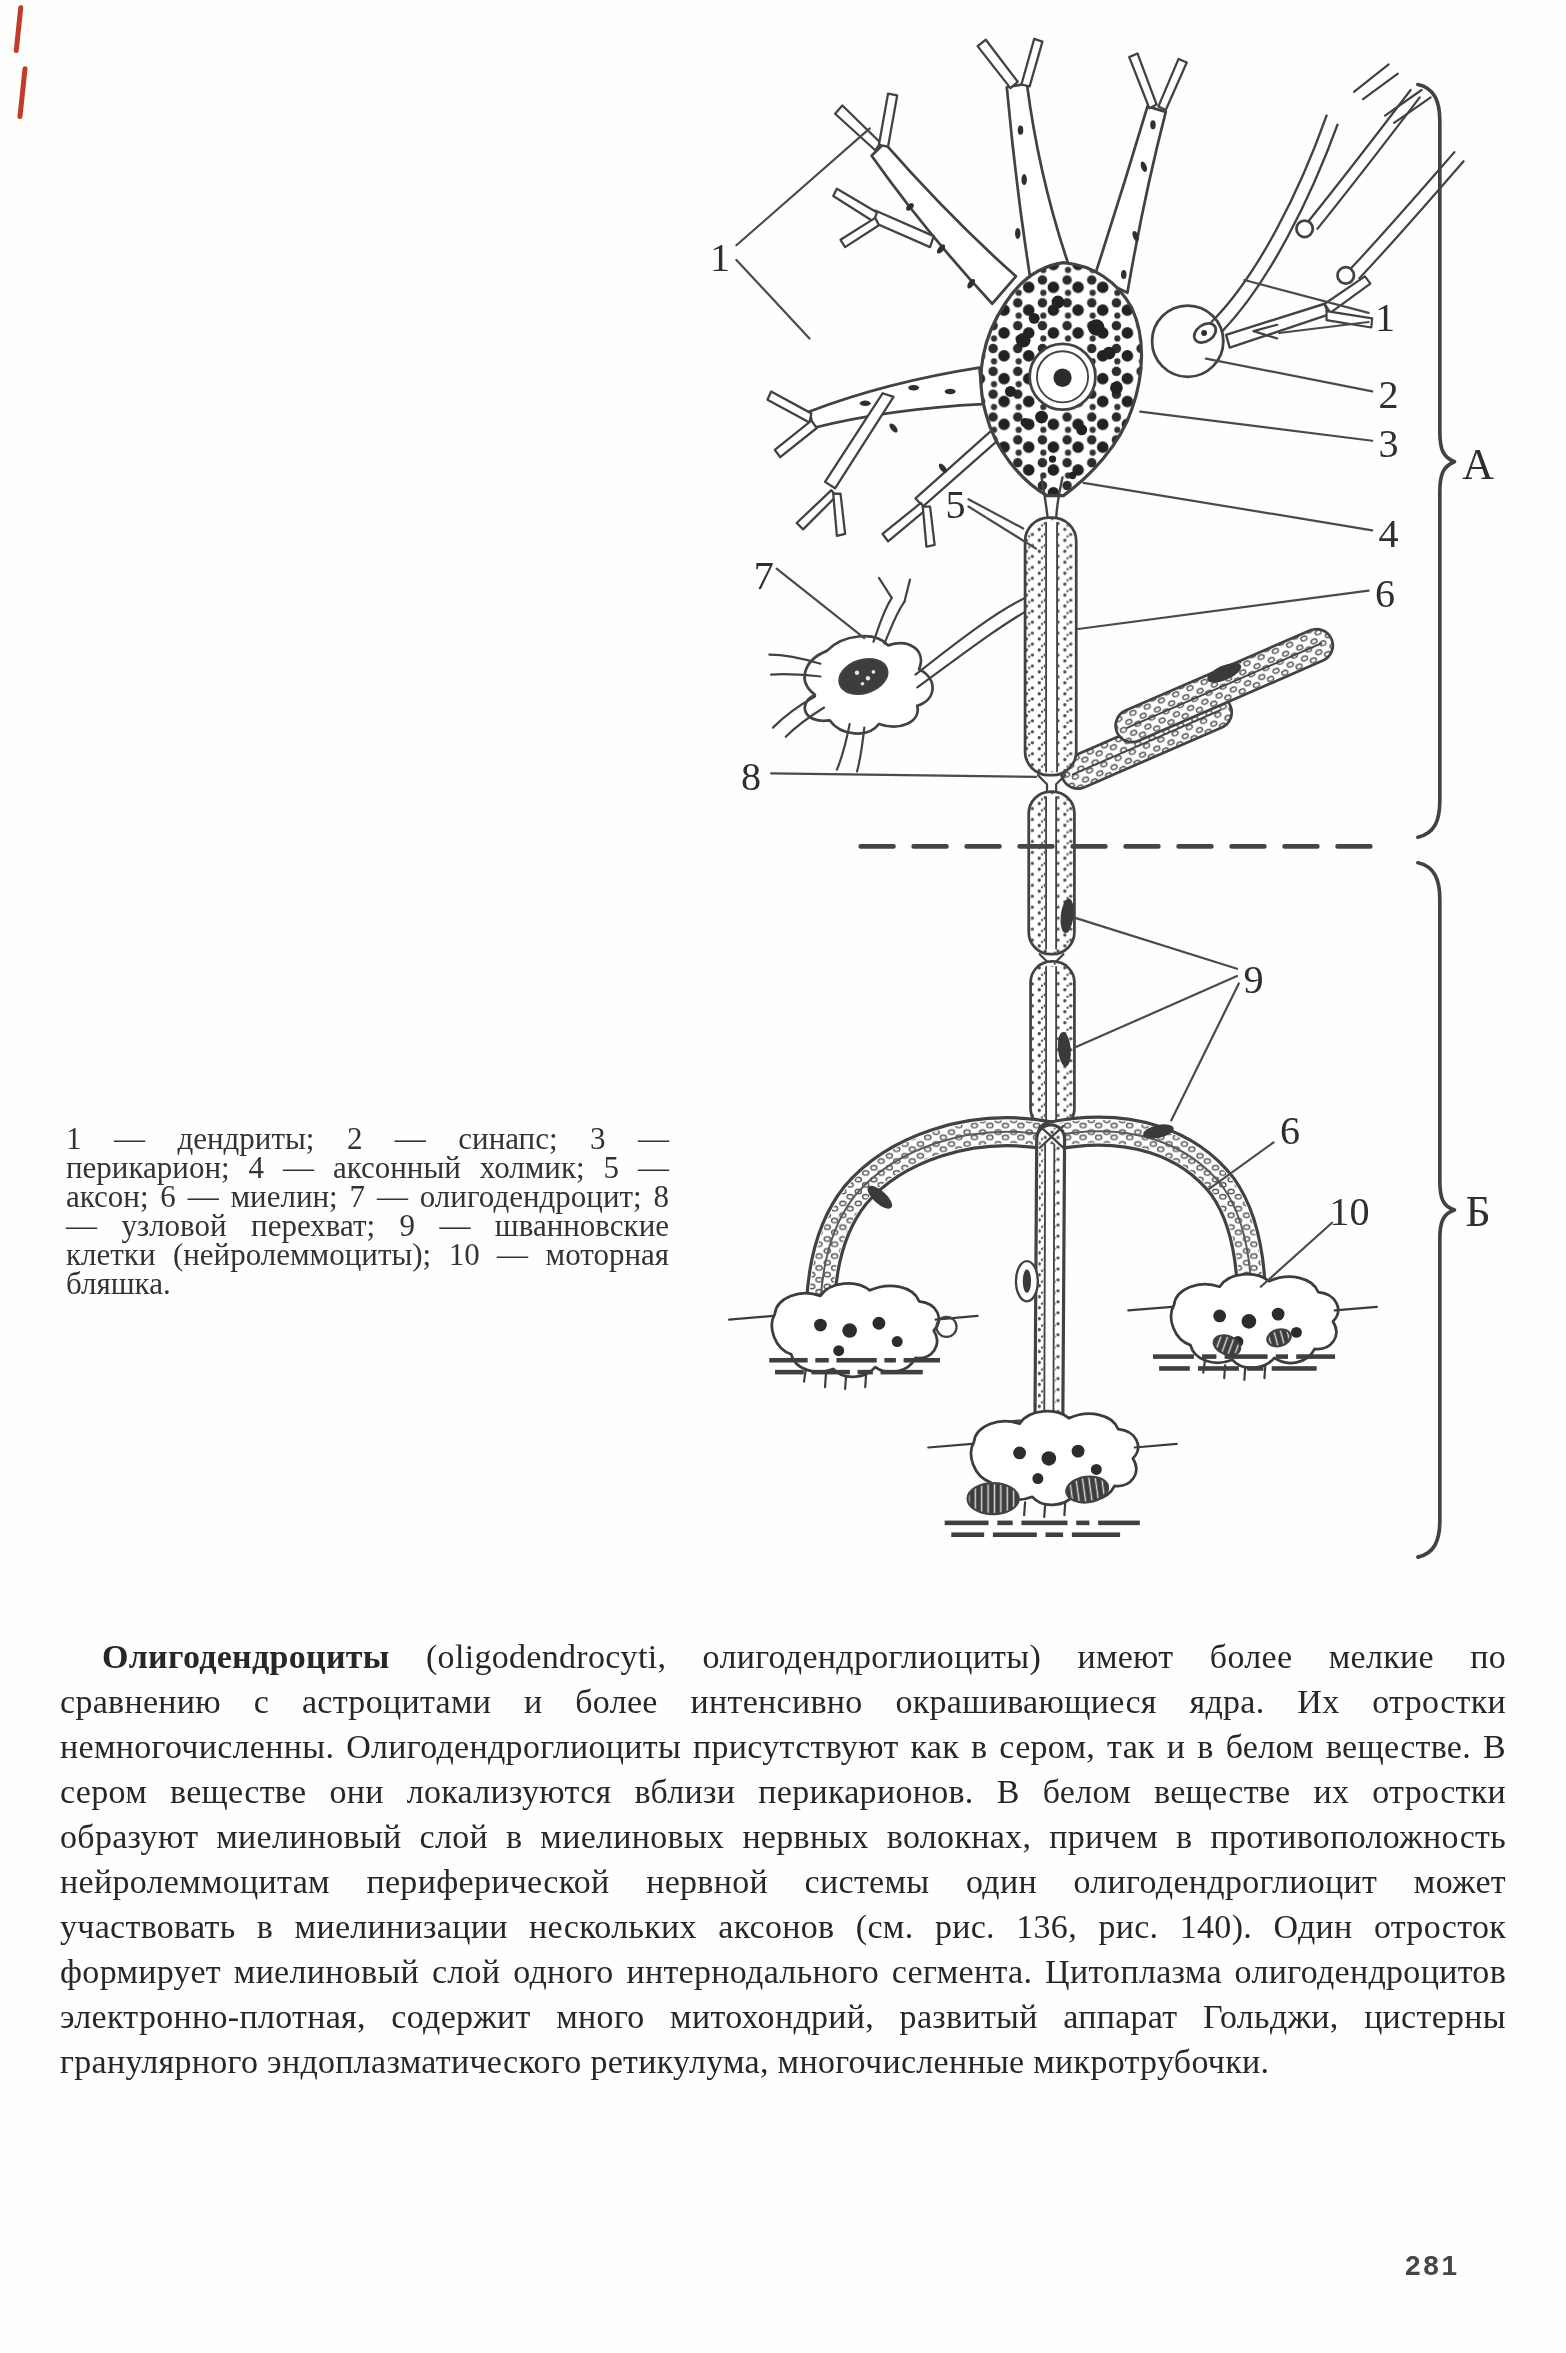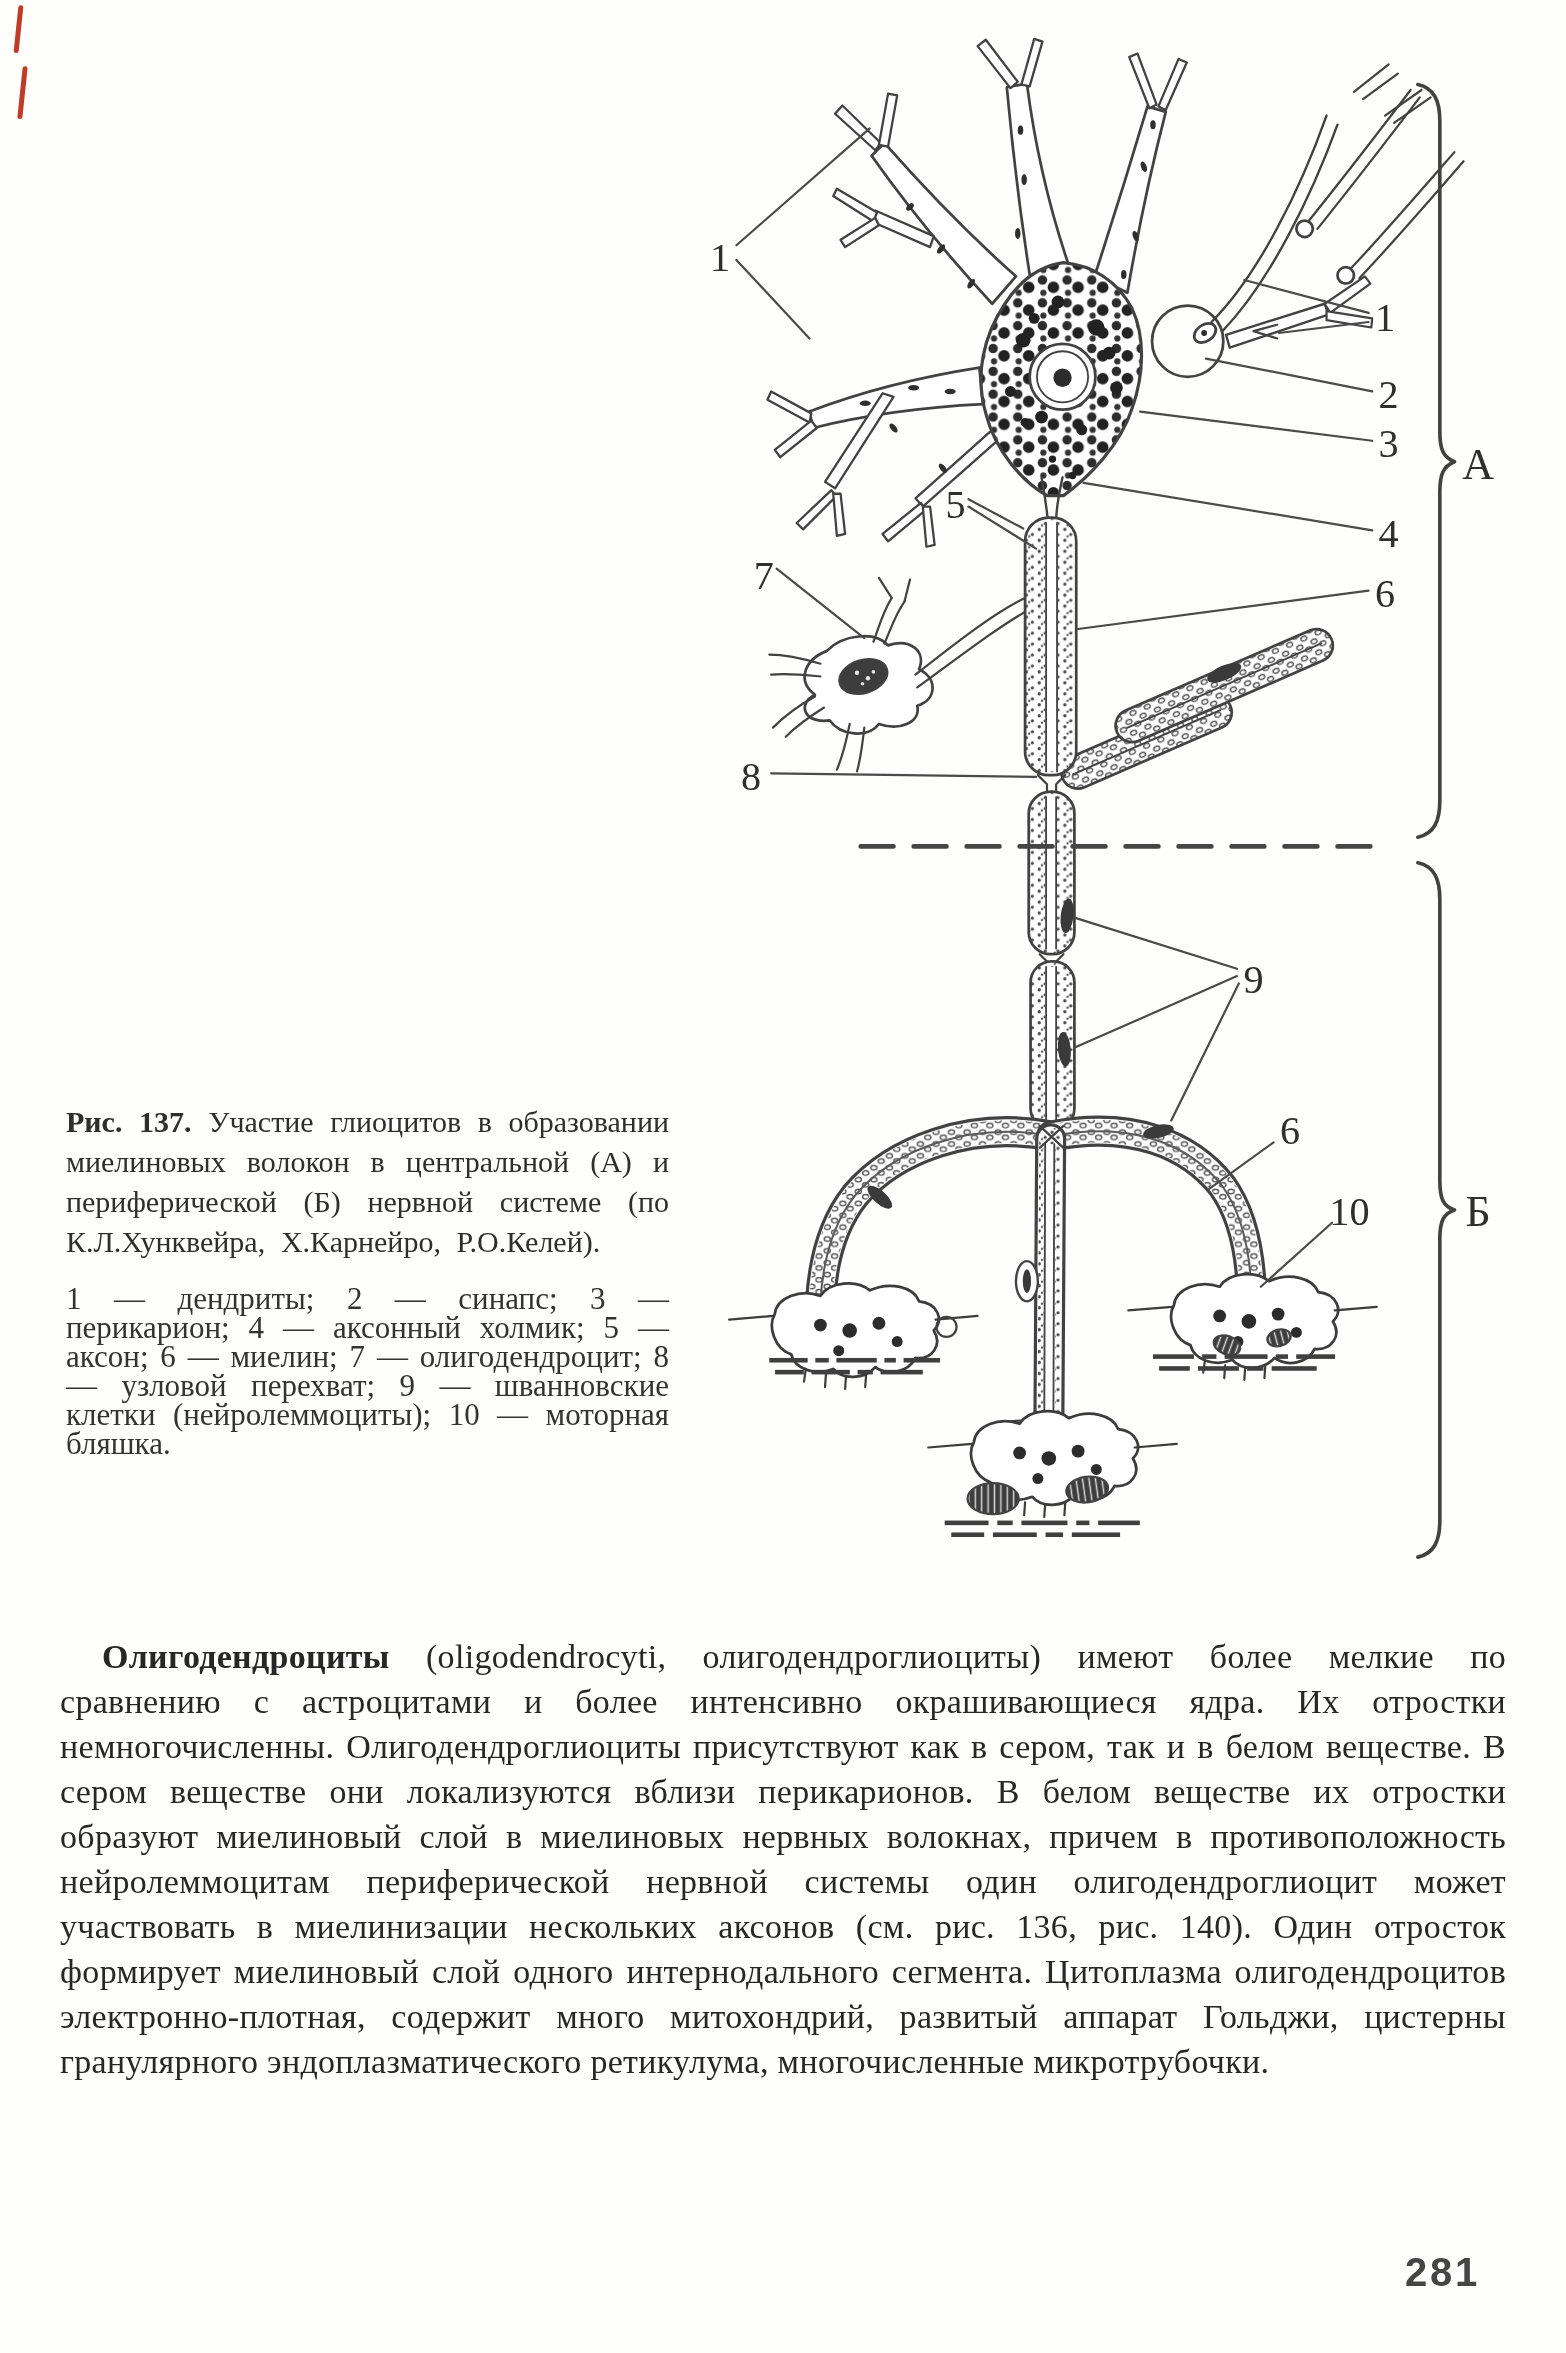--- a/index.html
+++ b/index.html
@@ -13,21 +13,21 @@
   .figure-svg{position:absolute;left:676px;top:37px;width:890px;height:1553px;}
   .caption{position:absolute;left:66px;top:1102px;width:603px;text-align:justify;}
   .caption .cap{margin:0;font-size:30px;line-height:40px;word-spacing:8.2px;color:#2e2e2e;}
   .caption .cap b{font-weight:bold;}
   .caption .legend{margin:22px 0 0 0;font-size:31px;line-height:29px;word-spacing:3.7px;color:#333;}
   .bodytext{position:absolute;left:60px;top:1634px;width:1446px;text-align:justify;}
   .bodytext p{margin:0;font-size:34px;line-height:45px;letter-spacing:0.3px;color:#272727;}
   .bodytext .p2{text-indent:42px;}
   .pageno{
     position:absolute;left:1405px;top:2250px;font-family:"Liberation Sans",sans-serif;
-    font-weight:bold;font-size:40px;letter-spacing:2.7px;color:#454545;
+    font-weight:bold;font-size:28px;letter-spacing:2.7px;color:#454545;
   }
   .callout-num{font-family:"Liberation Serif",serif;font-size:44px;fill:#2f2f2f;}
   .region-letter{font-family:"Liberation Serif",serif;font-size:48px;fill:#2f2f2f;}
 </style>
 </head>
 <body>
 
 <div class="page">
 
   <div class="redmark rm1"></div>
@@ -307,21 +307,20 @@
       <text class="callout-num" x="822" y="864">8</text>
       <text class="callout-num" x="1372" y="1086">9</text>
       <text class="callout-num" x="1412" y="1252">6</text>
       <text class="callout-num" x="1477" y="1340">10</text>
       <text class="region-letter" x="1618" y="524">А</text>
       <text class="region-letter" x="1618" y="1342">Б</text>
     </g>
   </svg>
 
   <div class="caption">
-    <p class="cap"><b>Рис. 137.</b> <span>Участие глиоцитов в образовании миелиновых волокон в центральной (А) и периферической (Б) нервной системе (по К.Л.Хунквейра, Х.Карнейро, Р.О.Келей).</span></p>
     <p class="legend">1 — дендриты; 2 — синапс; 3 — перикарион; 4 — аксонный холмик; 5 — аксон; 6 — миелин; 7 — олигодендроцит; 8 — узловой перехват; 9 — шванновские клетки (нейролеммоциты); 10 — моторная бляшка.</p>
   </div>
 
   <div class="bodytext">
     <p class="p2"><b>Олигодендроциты</b><span> (oligodendrocyti, олигодендроглиоциты) имеют более мелкие по сравнению с астроцитами и более интенсивно окрашивающиеся ядра. Их отростки немногочисленны. Олигодендроглиоциты присутствуют как в сером, так и в белом веществе. В сером веществе они локализуются вблизи перикарионов. В белом веществе их отростки образуют миелиновый слой в миелиновых нервных волокнах, причем в противоположность нейролеммоцитам периферической нервной системы один олигодендроглиоцит может участвовать в миелинизации нескольких аксонов (см. рис. 136, рис. 140). Один отросток формирует миелиновый слой одного интернодального сегмента. Цитоплазма олигодендроцитов электронно-плотная, содержит много митохондрий, развитый аппарат Гольджи, цистерны гранулярного эндоплазматического ретикулума, многочисленные микротрубочки.</span></p>
   </div>
 
   <div class="pageno">281</div>
 </div>
 

